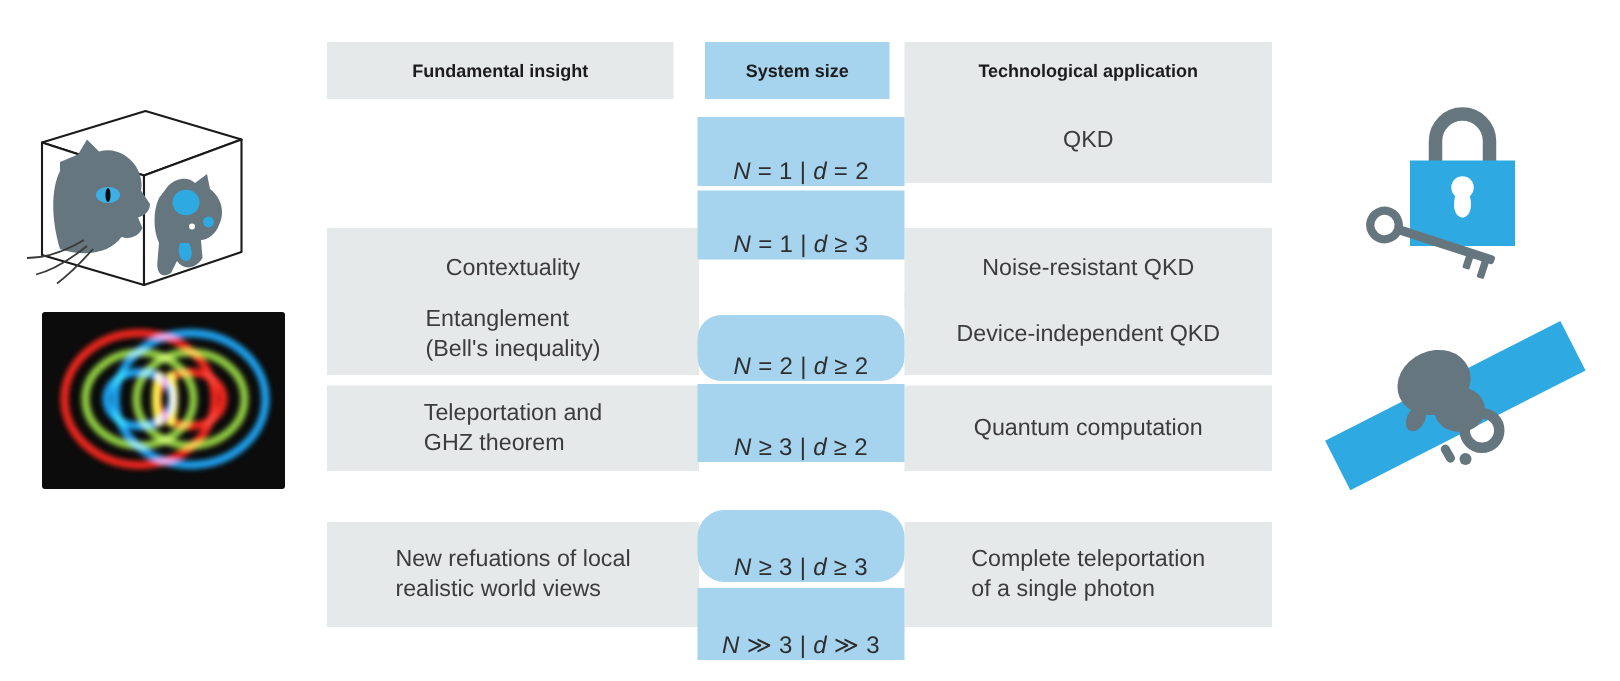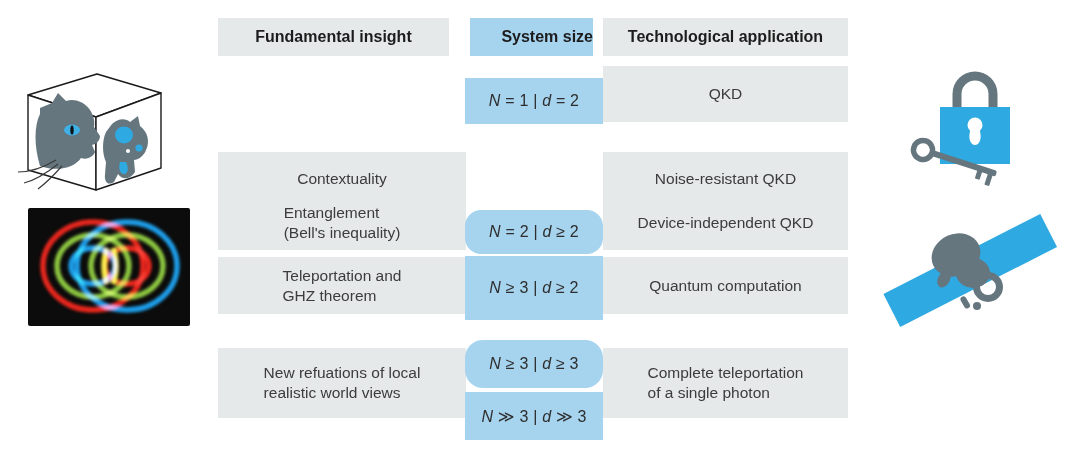--- a/index.html
+++ b/index.html
@@ -2,39 +2,39 @@
 <html style="--cell-gray: #E5E9E9; --cell-blue: #A6D3EE; --accent-blue: #2FA9E1; --icon-gray: #66767F; --text-dark: #3C3C3C; --header-text: #1C1C1C; --ring-red: #E8251F; --ring-green: #8CC63F; --ring-blue: #1E9DE8; --ring-yellow: #F5EC3D;"><head>
 <meta charset="utf-8">
 <style>
   html,body{margin:0;padding:0;background:#ffffff;}
   .canvas{
     position:relative;width:1080px;height:454px;background:#fff;overflow:hidden;
     font-family:"Liberation Sans","DejaVu Sans",sans-serif;
   }
   
   .hd,.cell,.sys{position:absolute;display:flex;align-items:center;justify-content:center;box-sizing:border-box;}
-  .hd{top:18px;height:38px;font-weight:bold;font-size:16px;color:var(--header-text);}
+  .hd{top:28px;height:38px;font-weight:bold;font-size:12px;color:var(--header-text);}
   .hd1{left:218px;width:231px;background:var(--cell-gray);}
-  .hd2{left:470px;width:123px;background:var(--cell-blue);justify-content:flex-end;}
+  .hd2{left:470px;width:123px;background:var(--cell-blue);}
   .hd3{left:603px;width:245px;background:var(--cell-gray);}
   .cell{background:var(--cell-gray);color:var(--text-dark);font-size:15.5px;line-height:20px;}
   .cell .txt{white-space:pre-line;text-align:left;}
   .c1{left:218px;width:248px;}
   .c3{left:603px;width:245px;}
   .rA1{top:66px;height:56px;}
   .rA2{top:129px;height:53px;margin-top:23px;}
   .rB1{top:195px;height:55px;}
   .rB2{top:257px;height:57px;}
   .rC1{top:326px;height:70px;margin-top:22px;}
-  .sys{left:465px;width:138px;background:var(--cell-blue);font-size:16px;color:#2e2e2e;letter-spacing:.2px;z-index:2;}
+  .sys{left:465px;width:138px;background:var(--cell-blue);font-size:16px;color:#2e2e2e;letter-spacing:.2px;z-index:2;align-items:flex-end;}
   .sys i{font-style:italic;}
   .s1{top:78px;height:46px;}
   .s2{top:127px;height:46px;}
   .s3{top:210px;height:44px;border-radius:16px;}
-  .s4{top:256px;height:64px;}
+  .s4{top:256px;height:52px;}
   .s5{top:340px;height:48px;border-radius:18px;}
   .s6{top:392px;height:48px;}
   
   .illus{position:absolute;}
   .ig{fill:var(--icon-gray);}
   .igs{stroke:var(--icon-gray);fill:none;}
   .ab{fill:var(--accent-blue);}
   .ring{fill:none;stroke-width:5.5;mix-blend-mode:screen;}
   svg{isolation:isolate;}
 </style>
@@ -107,20 +107,23 @@
 GHZ theorem</span>
     </div>
   <div class="cell c1 rC1">
       <span class="txt">New refuations of local
 realistic world views</span>
     </div>
 
   <div class="sys s1">
       <span><i>N</i> = 1 | <i>d</i> = 2</span>
     </div>
+  <div class="sys s2">
+      <span><i>N</i> = 1 | <i>d</i> ≥ 3</span>
+    </div>
   <div class="sys s3">
       <span><i>N</i> = 2 | <i>d</i> ≥ 2</span>
     </div>
   <div class="sys s4">
       <span><i>N</i> ≥ 3 | <i>d</i> ≥ 2</span>
     </div>
   <div class="sys s5">
       <span><i>N</i> ≥ 3 | <i>d</i> ≥ 3</span>
     </div>
   <div class="sys s6">

